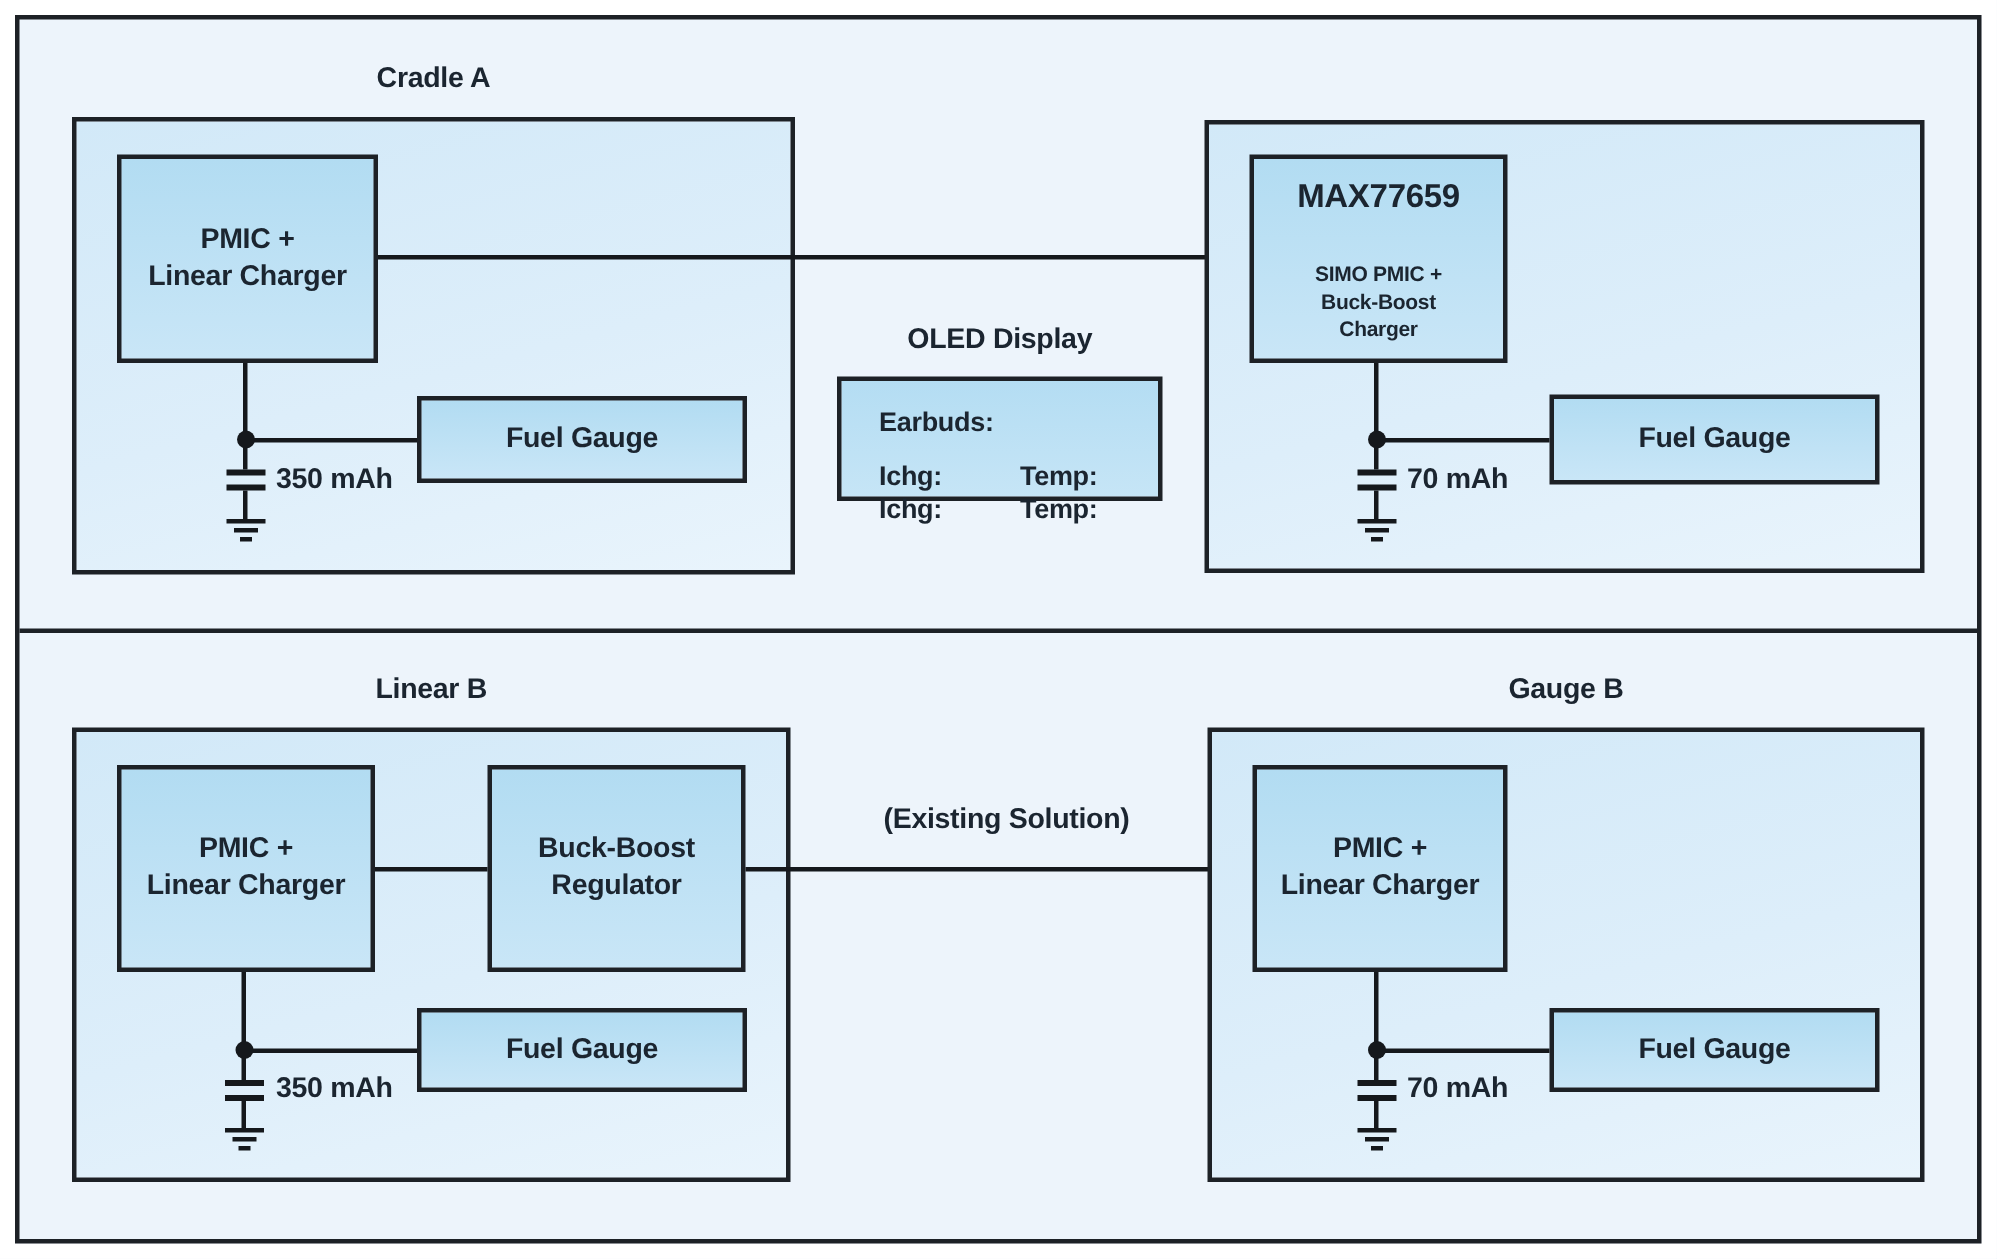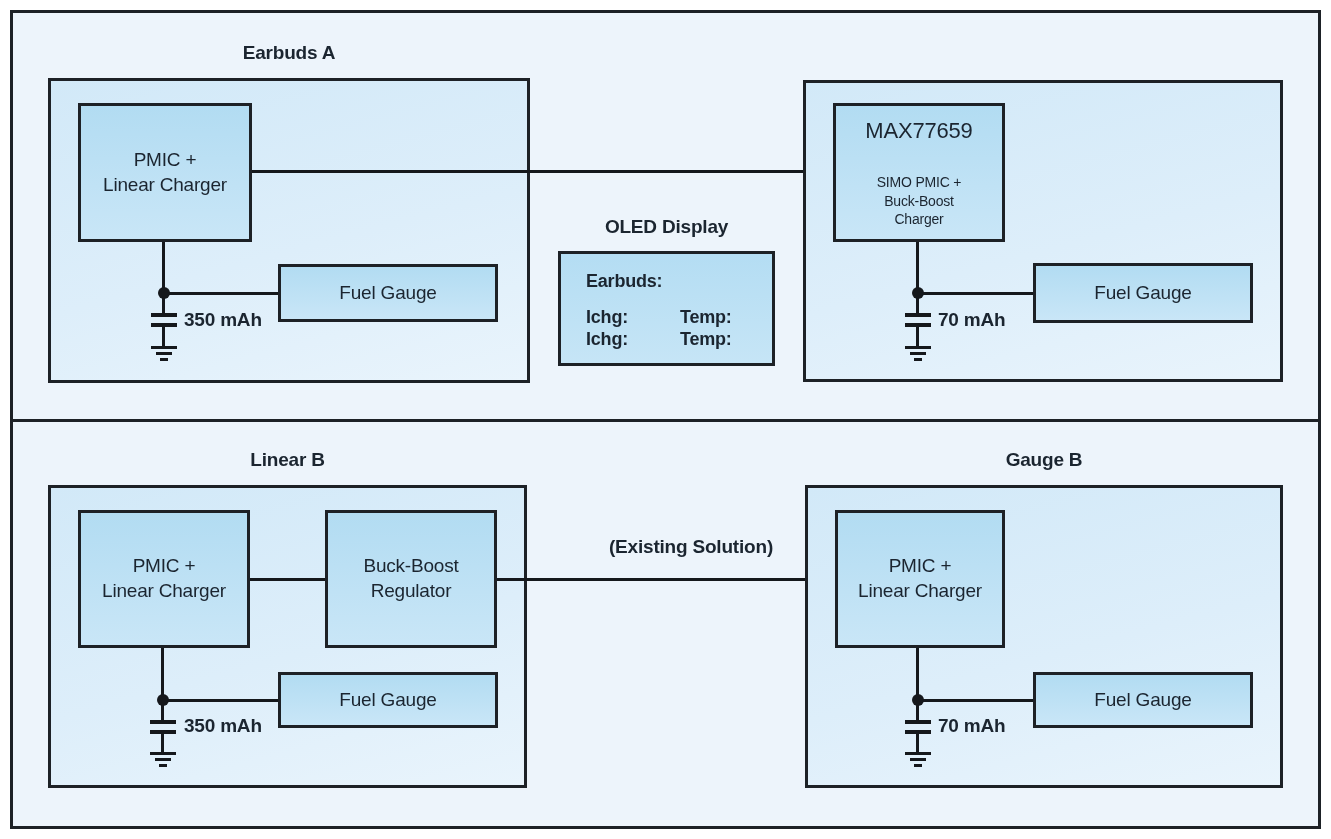--- a/index.html
+++ b/index.html
@@ -13,56 +13,56 @@
   }
   .divider { position:absolute; left:0; top:406px; width:100%; height:3px; background:#1d2126; }
   .container {
     position:absolute; border:3px solid #1d2126; box-sizing:border-box;
     background:linear-gradient(165deg, #d2e9f8 0%, #ddeefa 55%, #e9f4fc 100%);
   }
   .block {
     position:absolute; border:3px solid #1d2126; box-sizing:border-box;
     background:linear-gradient(180deg, #b2dcf2 0%, #c9e6f7 100%);
     display:flex; align-items:center; justify-content:center;
-    text-align:center; font-weight:normal; font-size:19px; line-height:1.3;
+    text-align:center; font-weight:bold; font-size:19px; line-height:1.3;
     white-space:pre-line; letter-spacing:-0.2px;
   }
   .chip-name { display:block; font-size:22px; margin-bottom:3px; }
   .chip-desc { display:block; font-size:14px; }
   .title, .note {
     position:absolute; text-align:center; font-weight:bold; font-size:19px;
     letter-spacing:-0.2px; white-space:nowrap;
   }
   .wire { position:absolute; background:#15181c; }
   .dot { position:absolute; width:12px; height:12px; border-radius:50%; background:#15181c; }
   .plate { position:absolute; width:26px; height:4px; background:#15181c; }
   .gnd { position:absolute; height:3px; background:#15181c; }
   .arrowhead {
     position:absolute; width:0; height:0;
     border-top:9px solid transparent; border-bottom:9px solid transparent;
     border-left:17px solid #15181c;
   }
   .batt-label { position:absolute; font-weight:bold; font-size:19px; letter-spacing:-0.2px; white-space:nowrap; }
   .oled-box {
-    position:absolute; left:558px; top:251px; width:217px; height:115px;
+    position:absolute; left:558px; top:251px; width:217px; height:83px;
     border:3px solid #1d2126; box-sizing:border-box;
     background:linear-gradient(180deg, #b4ddf3 0%, #c6e5f6 100%);
   }
   .oled-text { position:absolute; font-weight:bold; font-size:18px; letter-spacing:-0.2px; white-space:nowrap; }
   .oled-cell { display:inline-block; width:94px; }
 </style>
 </head>
 <body>
 
 <div class="canvas">
   <div class="frame">
     <div class="divider"></div>
   </div>
 
-  <div class="title" style="left:48px; top:42px; width:482px;">Earbuds A</div>
+  <div class="title" style="left:48px; top:42px; width:482px;">Cradle A</div>
   <div class="container" style="left:48px; top:78px; width:482px; height:305px;"></div>
 
   <div class="block" style="left:78px; top:103px; width:174px; height:139px;">
     <span>PMIC +
 Linear Charger</span>
   </div>
 
   <div class="block" style="left:278px; top:264px; width:220px; height:58px;">
     <span>Fuel Gauge</span>
   </div>
@@ -143,21 +143,21 @@
   <div class="plate" style="left:150px; top:720px;"></div>
   <div class="plate" style="left:150px; top:730px;"></div>
   <div class="wire" style="left:161px; top:734px; width:3px; height:18px;"></div>
   <div class="gnd" style="left:150px; top:752px; width:26px;"></div>
   <div class="gnd" style="left:155px; top:758px; width:16px;"></div>
   <div class="gnd" style="left:159px; top:764px; width:8px;"></div>
   <div class="batt-label" style="left:184px; top:715px;">350 mAh</div>
 
   <div class="wire" style="left:497px; top:578px; width:322px; height:3px;"></div>
   <div class="arrowhead" style="left:818px; top:570px;"></div>
-  <div class="note" style="left:556px; top:536px; width:270px;text-align:center;">(Existing Solution)</div>
+  <div class="note" style="left:536px; top:536px; width:270px;text-align:center;">(Existing Solution)</div>
 
   <div class="title" style="left:805px; top:449px; width:478px;">Gauge B</div>
   <div class="container" style="left:805px; top:485px; width:478px; height:303px;"></div>
 
   <div class="block" style="left:835px; top:510px; width:170px; height:138px;">
     <span>PMIC +
 Linear Charger</span>
   </div>
 
   <div class="block" style="left:1033px; top:672px; width:220px; height:56px;">

